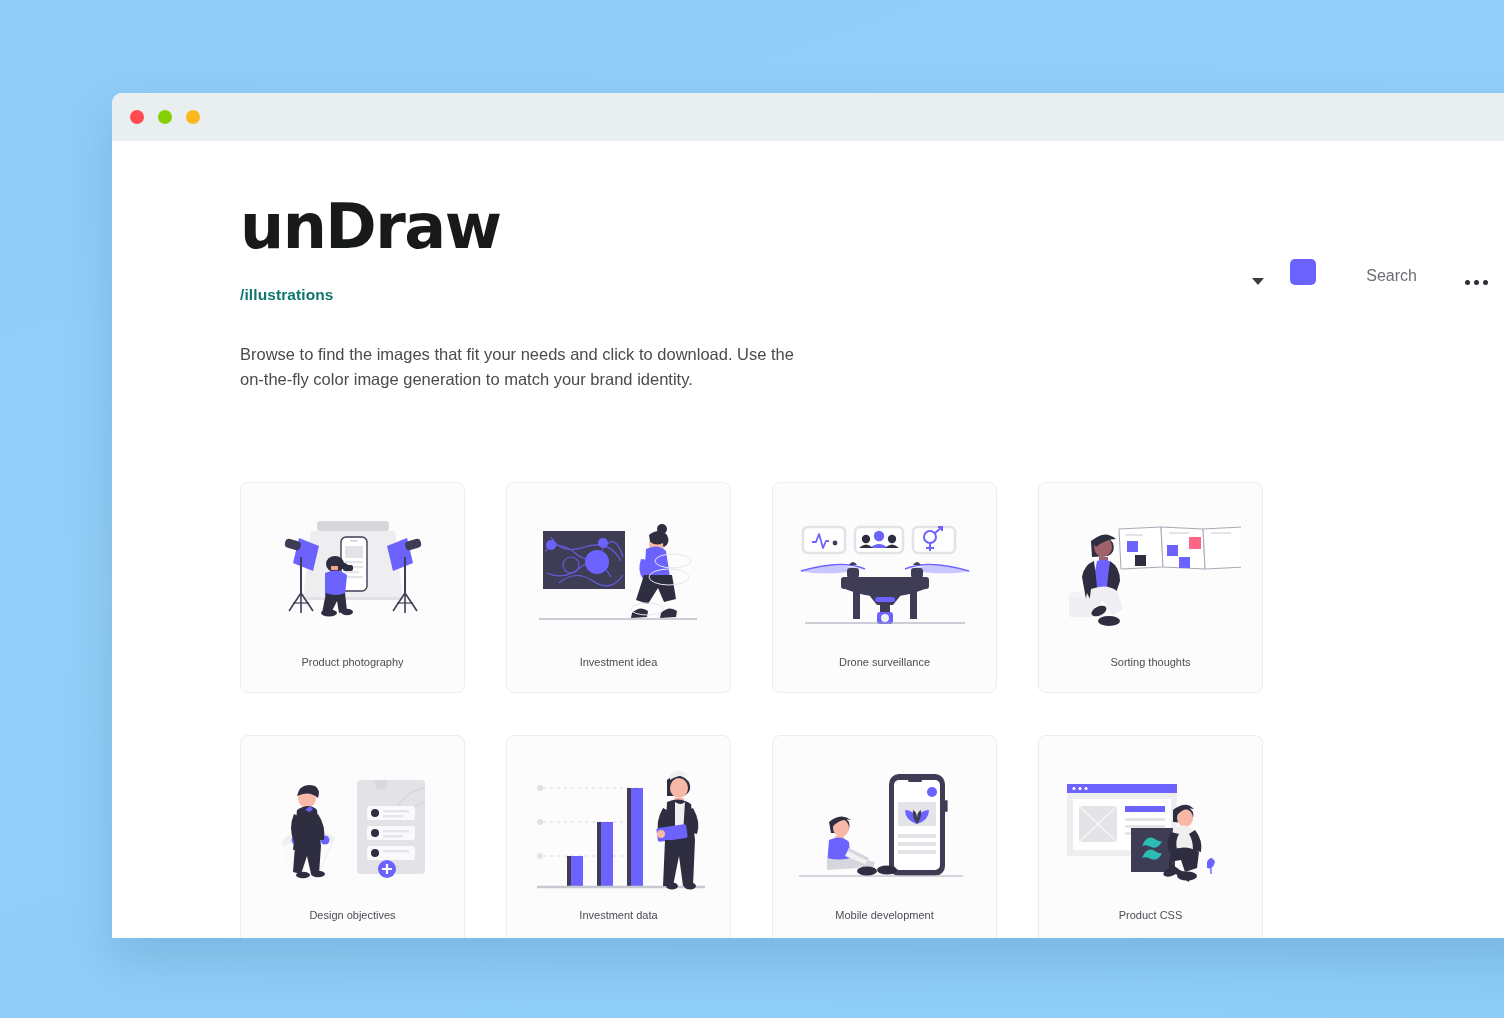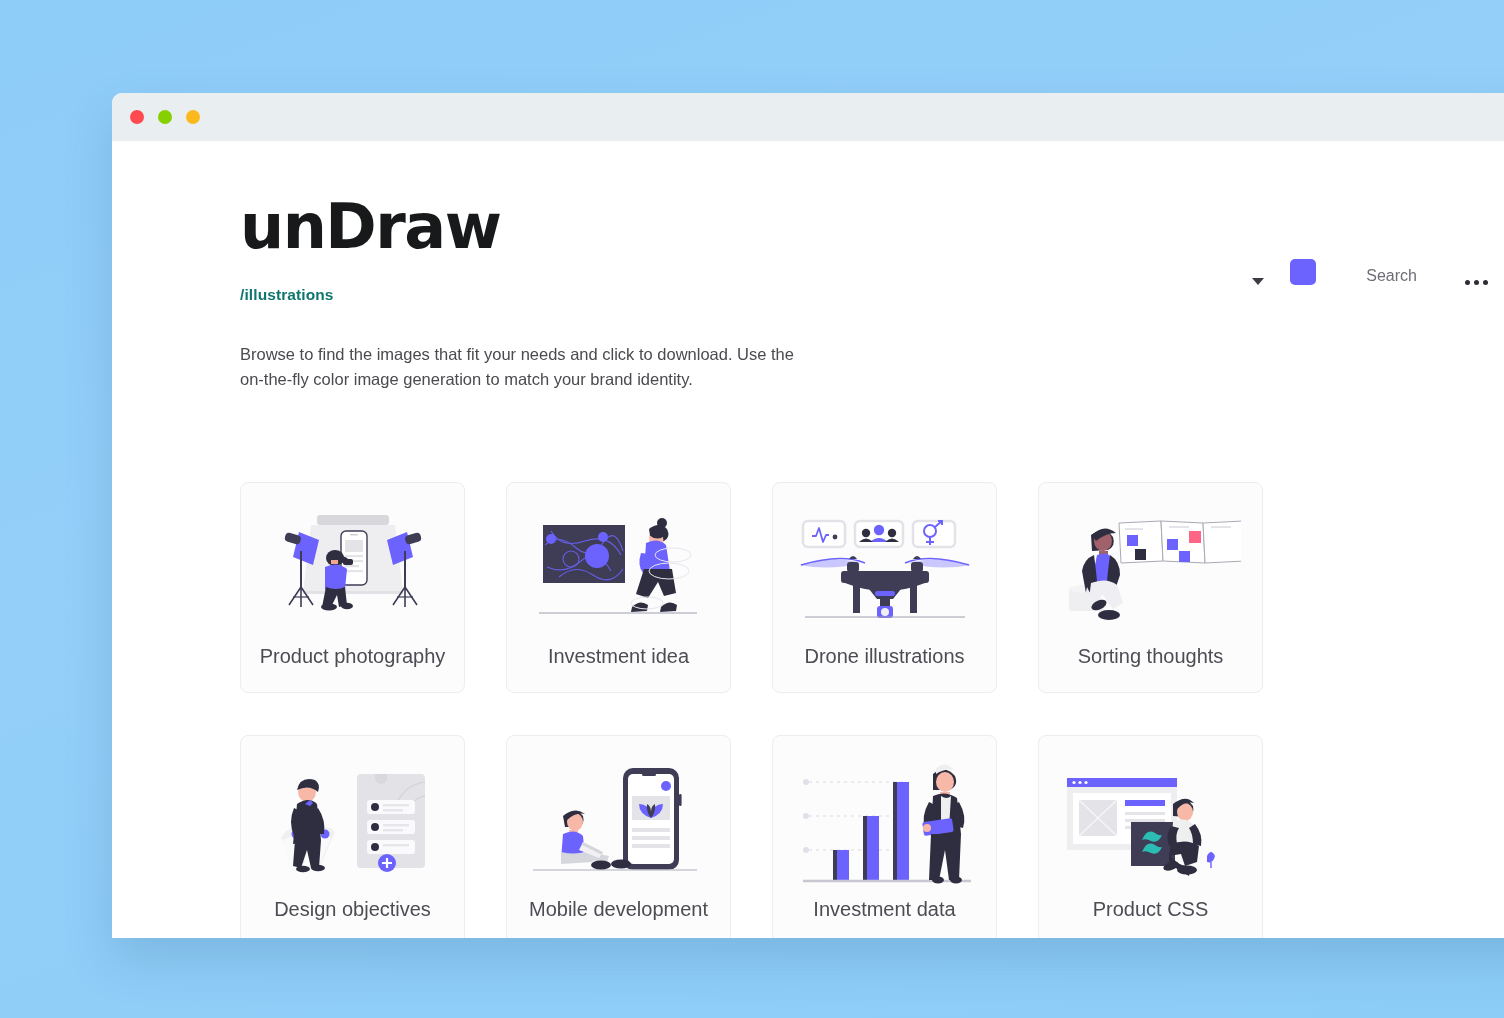--- a/index.html
+++ b/index.html
@@ -123,21 +123,21 @@
     cursor: pointer;
   }
   .art {
     flex: 1 1 auto;
     width: 100%;
     display: flex; align-items: center; justify-content: center;
     padding: 12px 10px 0 10px;
   }
   .art svg { display: block; }
   .card-label {
-    font-size: 20px;
+    font-size: 11px;
     color: #4c4c53;
     padding-bottom: 24px;
     text-align: center;
   }
 </style>
 </head>
 <body>
 
 <div class="window">
 
@@ -294,21 +294,21 @@
             <rect x="58" y="78" width="7" height="28" fill="#3f3d56"></rect>
             <rect x="115" y="78" width="7" height="28" fill="#3f3d56"></rect>
             <path d="M74 82 h32 l-8 10 h-16 Z" fill="#3f3d56"></path>
             <rect x="80" y="84" width="20" height="5" rx="2.5" fill="#6c63ff"></rect>
             <rect x="85" y="92" width="10" height="8" fill="#3f3d56"></rect>
             <rect x="82" y="99" width="16" height="12" rx="3" fill="#6c63ff"></rect>
             <circle cx="90" cy="105" r="4" fill="#efeff4"></circle>
             <path d="M10 110 H170" stroke="#9e9eb0" stroke-width="1"></path>
           </svg>
         </div>
-        <div class="card-label">Drone illustrations</div>
+        <div class="card-label">Drone surveillance</div>
       </div>
 
       <div class="card">
         <div class="art">
           <svg width="180" height="125" viewBox="0 0 180 125">
 
             <g fill="#ffffff" stroke="#a9a9b6" stroke-width="1">
               <path d="M58 16 L100 14 L102 54 L60 56 Z"></path>
               <path d="M100 14 L142 16 L144 56 L102 54 Z"></path>
               <path d="M142 16 L182 14 L184 54 L144 56 Z"></path>
@@ -383,52 +383,20 @@
             <ellipse cx="40" cy="109" rx="7" ry="3.2" fill="#2f2e41"></ellipse>
             <ellipse cx="55" cy="108" rx="7" ry="3.2" fill="#2f2e41"></ellipse>
           </svg>
         </div>
         <div class="card-label">Design objectives</div>
       </div>
 
       <div class="card">
         <div class="art">
           <svg width="180" height="125" viewBox="0 0 180 125">
-            <rect x="94" y="8" width="56" height="102" rx="10" fill="#3f3d56"></rect>
-            <rect x="99" y="14" width="46" height="90" rx="5" fill="#ffffff"></rect>
-            <rect x="113" y="13" width="14" height="3" rx="1.5" fill="#3f3d56"></rect>
-            <rect x="150" y="34" width="2.6" height="12" rx="1.3" fill="#3f3d56"></rect>
-            <circle cx="137" cy="26" r="5" fill="#6c63ff"></circle>
-            <rect x="103" y="36" width="38" height="24" fill="#e4e4e8"></rect>
-            <path d="M122 58 q-12 -4 -12 -14 q8 0 12 8 q4 -8 12 -8 q0 10 -12 14 Z" fill="#6c63ff"></path>
-            <path d="M122 58 q-5 -6 -4 -14 q4 2 4 8 q0 -6 4 -8 q1 8 -4 14 Z" fill="#3f3d56"></path>
-            <rect x="103" y="68" width="38" height="4" fill="#e4e4e8"></rect>
-            <rect x="103" y="76" width="38" height="4" fill="#e4e4e8"></rect>
-            <rect x="103" y="84" width="38" height="4" fill="#e4e4e8"></rect>
-            <path d="M4 110 H168" stroke="#c8c8d2" stroke-width="1.4"></path>
-
-            <path d="M34 56 q12 -10 20 0 q2 8 -4 11 l-14 0 Z" fill="#2f2e41"></path>
-            <ellipse cx="46" cy="62" rx="8" ry="9" fill="#f7b8a8"></ellipse>
-            <path d="M36 56 q10 -10 20 -2 q-9 -2 -18 6 Z" fill="#2f2e41"></path>
-            <path d="M40 70 h9 v8 l-9 -2 Z" fill="#f7b8a8"></path>
-            <path d="M34 74 q12 -6 20 2 l2 22 -24 2 Z" fill="#6c63ff"></path>
-            <path d="M32 92 q16 4 28 -2 l4 12 -32 2 Z" fill="#d6d6dd"></path>
-            <path d="M60 92 l20 4 -2 6 -20 -2 Z" fill="#d6d6dd"></path>
-            <path d="M54 82 l20 10 -4 6 -20 -8 Z" fill="#f1f1f4"></path>
-            <path d="M54 82 l20 10 -1 3 -20 -10 Z" fill="#d6d6dd"></path>
-            <ellipse cx="72" cy="105" rx="10" ry="4.5" fill="#2f2e41"></ellipse>
-            <ellipse cx="92" cy="104" rx="10" ry="4.5" fill="#2f2e41"></ellipse>
-          </svg>
-        </div>
-        <div class="card-label">Mobile development</div>
-      </div>
-
-      <div class="card">
-        <div class="art">
-          <svg width="180" height="125" viewBox="0 0 180 125">
             <g stroke="#e4e4ea" stroke-width="1.4" stroke-dasharray="3 4">
               <path d="M14 22 H110"></path>
               <path d="M14 56 H110"></path>
               <path d="M14 90 H110"></path>
             </g>
             <circle cx="11" cy="22" r="3" fill="#e0e0e8"></circle>
             <circle cx="11" cy="56" r="3" fill="#e0e0e8"></circle>
             <circle cx="11" cy="90" r="3" fill="#e0e0e8"></circle>
             <rect x="38" y="90" width="16" height="32" fill="#6c63ff"></rect>
             <rect x="38" y="90" width="4" height="32" fill="#3f3d56"></rect>
@@ -452,20 +420,52 @@
             <ellipse cx="143" cy="120" rx="6" ry="3.5" fill="#2f2e41"></ellipse>
             <ellipse cx="161" cy="120" rx="6" ry="3.5" fill="#2f2e41"></ellipse>
           </svg>
         </div>
         <div class="card-label">Investment data</div>
       </div>
 
       <div class="card">
         <div class="art">
           <svg width="180" height="125" viewBox="0 0 180 125">
+            <rect x="94" y="8" width="56" height="102" rx="10" fill="#3f3d56"></rect>
+            <rect x="99" y="14" width="46" height="90" rx="5" fill="#ffffff"></rect>
+            <rect x="113" y="13" width="14" height="3" rx="1.5" fill="#3f3d56"></rect>
+            <rect x="150" y="34" width="2.6" height="12" rx="1.3" fill="#3f3d56"></rect>
+            <circle cx="137" cy="26" r="5" fill="#6c63ff"></circle>
+            <rect x="103" y="36" width="38" height="24" fill="#e4e4e8"></rect>
+            <path d="M122 58 q-12 -4 -12 -14 q8 0 12 8 q4 -8 12 -8 q0 10 -12 14 Z" fill="#6c63ff"></path>
+            <path d="M122 58 q-5 -6 -4 -14 q4 2 4 8 q0 -6 4 -8 q1 8 -4 14 Z" fill="#3f3d56"></path>
+            <rect x="103" y="68" width="38" height="4" fill="#e4e4e8"></rect>
+            <rect x="103" y="76" width="38" height="4" fill="#e4e4e8"></rect>
+            <rect x="103" y="84" width="38" height="4" fill="#e4e4e8"></rect>
+            <path d="M4 110 H168" stroke="#c8c8d2" stroke-width="1.4"></path>
+
+            <path d="M34 56 q12 -10 20 0 q2 8 -4 11 l-14 0 Z" fill="#2f2e41"></path>
+            <ellipse cx="46" cy="62" rx="8" ry="9" fill="#f7b8a8"></ellipse>
+            <path d="M36 56 q10 -10 20 -2 q-9 -2 -18 6 Z" fill="#2f2e41"></path>
+            <path d="M40 70 h9 v8 l-9 -2 Z" fill="#f7b8a8"></path>
+            <path d="M34 74 q12 -6 20 2 l2 22 -24 2 Z" fill="#6c63ff"></path>
+            <path d="M32 92 q16 4 28 -2 l4 12 -32 2 Z" fill="#d6d6dd"></path>
+            <path d="M60 92 l20 4 -2 6 -20 -2 Z" fill="#d6d6dd"></path>
+            <path d="M54 82 l20 10 -4 6 -20 -8 Z" fill="#f1f1f4"></path>
+            <path d="M54 82 l20 10 -1 3 -20 -10 Z" fill="#d6d6dd"></path>
+            <ellipse cx="72" cy="105" rx="10" ry="4.5" fill="#2f2e41"></ellipse>
+            <ellipse cx="92" cy="104" rx="10" ry="4.5" fill="#2f2e41"></ellipse>
+          </svg>
+        </div>
+        <div class="card-label">Mobile development</div>
+      </div>
+
+      <div class="card">
+        <div class="art">
+          <svg width="180" height="125" viewBox="0 0 180 125">
             <rect x="6" y="18" width="110" height="72" fill="#eeeef1"></rect>
             <rect x="6" y="18" width="110" height="9" fill="#6c63ff"></rect>
             <circle cx="13" cy="22.5" r="1.6" fill="#ffffff"></circle>
             <circle cx="19" cy="22.5" r="1.6" fill="#ffffff"></circle>
             <circle cx="25" cy="22.5" r="1.6" fill="#ffffff"></circle>
             <rect x="12" y="33" width="98" height="51" fill="#ffffff"></rect>
             <rect x="18" y="40" width="38" height="36" fill="#e4e4e8"></rect>
             <path d="M18 40 L56 76 M56 40 L18 76" stroke="#f7f7f9" stroke-width="1.4"></path>
             <rect x="64" y="40" width="40" height="6" fill="#6c63ff"></rect>
             <rect x="64" y="52" width="40" height="3" fill="#e4e4e8"></rect>

